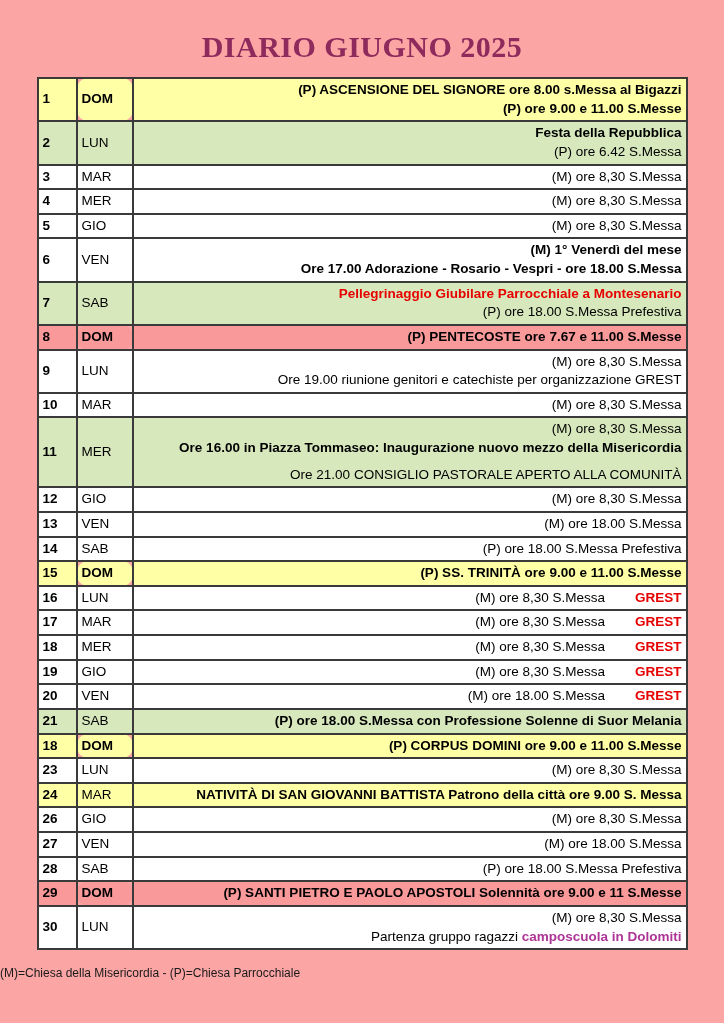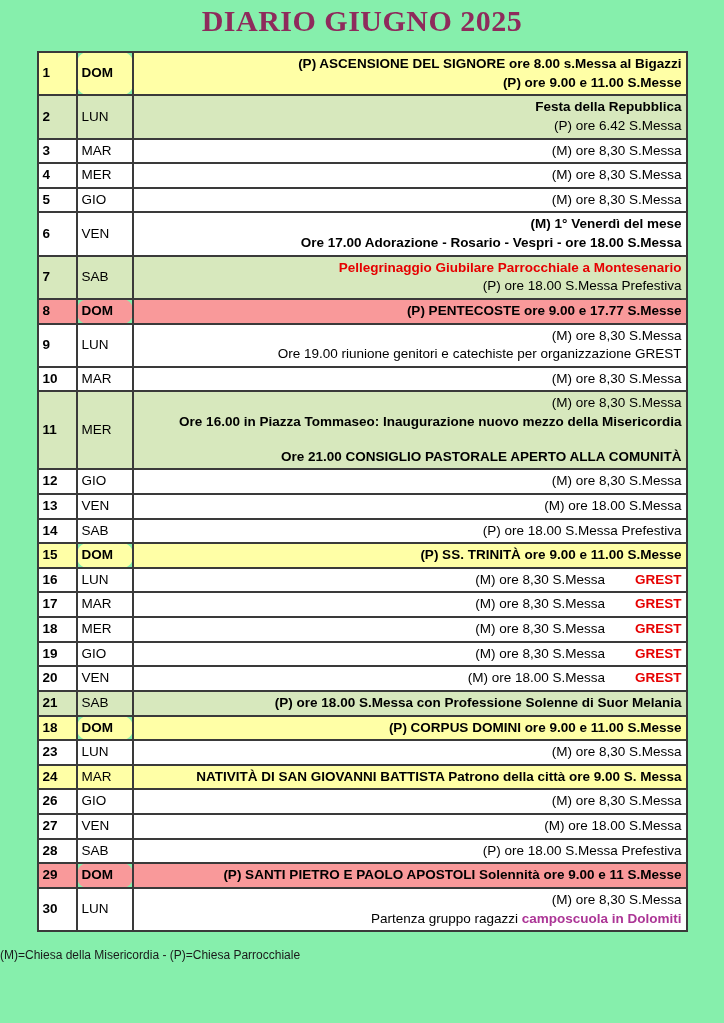--- a/index.html
+++ b/index.html
@@ -1,24 +1,24 @@
 <!DOCTYPE html>
 <html style="--title: #8E2B5C; --yellow: #FFFFA6; --green: #D7E8BD; --pink: #F9999A; --red-text: #E60000; --magenta-text: #AC3596; --border: #3a3a3a;"><head>
 <meta charset="utf-8">
 <style>
   html,body{margin:0;padding:0;background:#ffffff;}
   .page{
     position:relative;
     width:724px;
     height:1023px;
-    background:#86efac;
+    background:#fca5a5;
     font-family:"Liberation Sans", sans-serif;
     color:#000;
     box-sizing:border-box;
-    padding-top:2px;
+    padding-top:28px;
     overflow:hidden;
   }
   .title{
     font-family:"Liberation Serif", serif;
     font-weight:bold;
     font-size:30px;
     letter-spacing:0.5px;
     color:var(--title, #8E2B5C);
     text-align:center;
     margin:2px 0 13px 0;
@@ -50,21 +50,21 @@
     vertical-align:top;
     padding-left:5px;
   }
   td.weekday.bold{font-weight:bold;border-radius:11px;}
   td.desc{text-align:right;}
   .bg-yellow{background:var(--yellow, #FFFFA6);}
   .bg-green{background:var(--green, #D7E8BD);}
   .bg-pink{background:var(--pink, #F9999A);}
   .bg-white{background:#ffffff;}
   .line{min-height:18px;}
-  .line.spacer{margin-top:16px;font-weight:bold;}
+  .line.spacer{margin-top:8px;}
   .seg.bold{font-weight:bold;}
   .seg.red{color:var(--red-text, #E60000);}
   .seg.magenta{color:var(--magenta-text, #AC3596);}
   .seg.gap{margin-left:30px;}
   .legend{
     font-size:12px;
     margin-top:16px;
     color:#1a1a1a;
   }
 </style>
@@ -126,21 +126,21 @@
           <td class="weekday">SAB</td>
           <td class="desc">
             <div class="line"><span class="seg bold red">Pellegrinaggio Giubilare Parrocchiale a Montesenario</span></div>
             <div class="line"><span class="seg">(P) ore 18.00 S.Messa Prefestiva</span></div>
           </td>
         </tr>
         <tr class="bg-pink">
           <td class="day">8</td>
           <td class="weekday bold">DOM</td>
           <td class="desc">
-            <div class="line"><span class="seg bold">(P) PENTECOSTE ore 9.00 e 17.77 S.Messe</span></div>
+            <div class="line"><span class="seg bold">(P) PENTECOSTE ore 7.67 e 11.00 S.Messe</span></div>
           </td>
         </tr>
         <tr class="bg-white">
           <td class="day">9</td>
           <td class="weekday">LUN</td>
           <td class="desc">
             <div class="line"><span class="seg">(M) ore 8,30 S.Messa</span></div>
             <div class="line"><span class="seg">Ore 19.00 riunione  genitori e catechiste per organizzazione GREST</span></div>
           </td>
         </tr>

